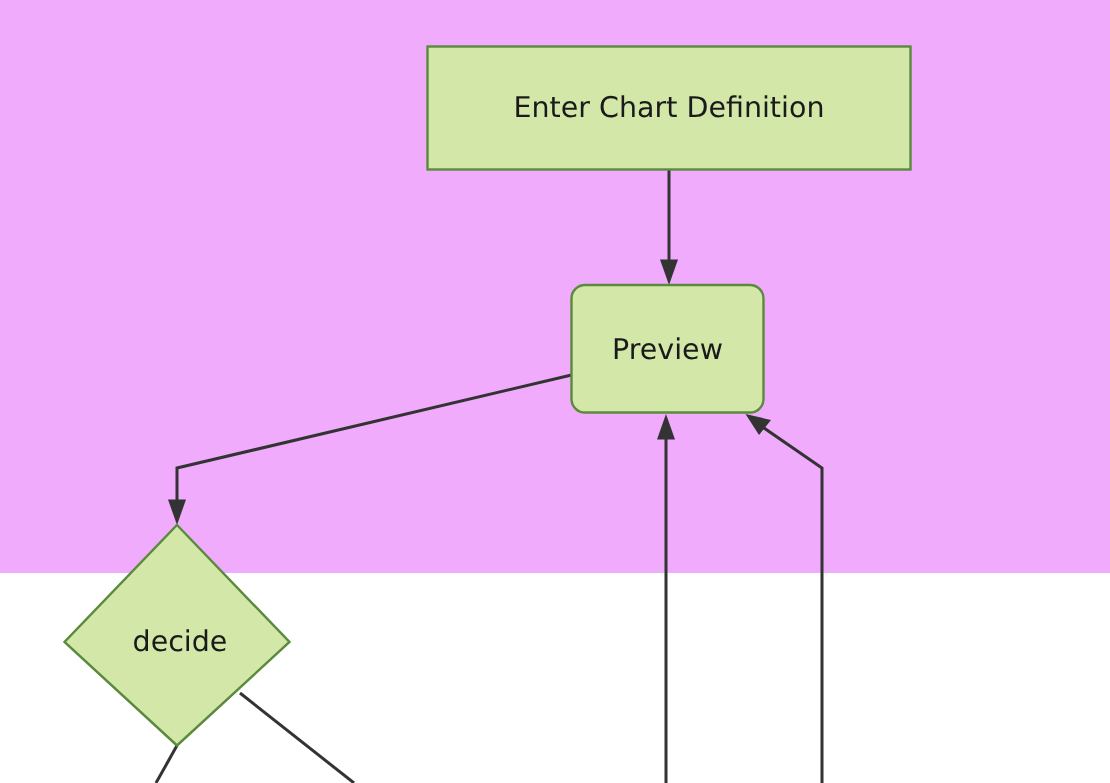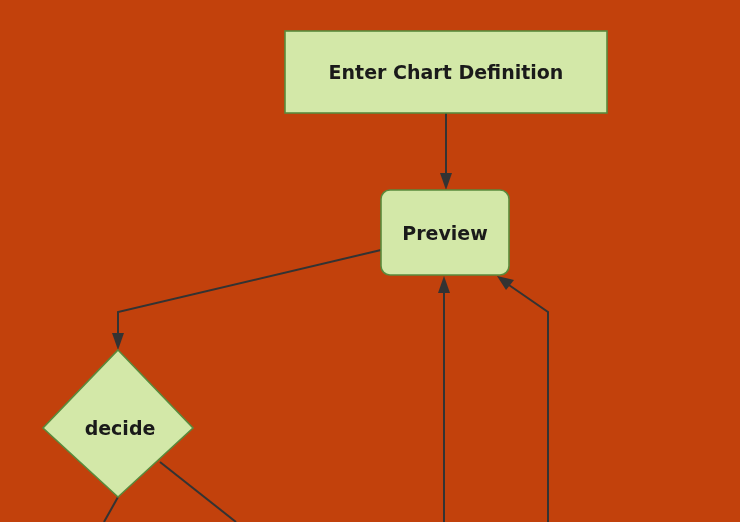--- a/index.html
+++ b/index.html
@@ -9,23 +9,22 @@
   }
   body {
     width: 740px;
     height: 522px;
     overflow: hidden;
     font-family: "DejaVu Sans", sans-serif;
   }
   #diagram-root {
     position: relative;
     width: 740px;
-    height: 522px;
-    background: #c2410c;
-    font-weight: bold;
+    height: 382px;
+    background: #f0abfc;
   }
   #flow-svg {
     position: absolute;
     left: 0;
     top: 0;
     width: 740px;
     height: 522px;
     display: block;
   }
   .node-shape {

